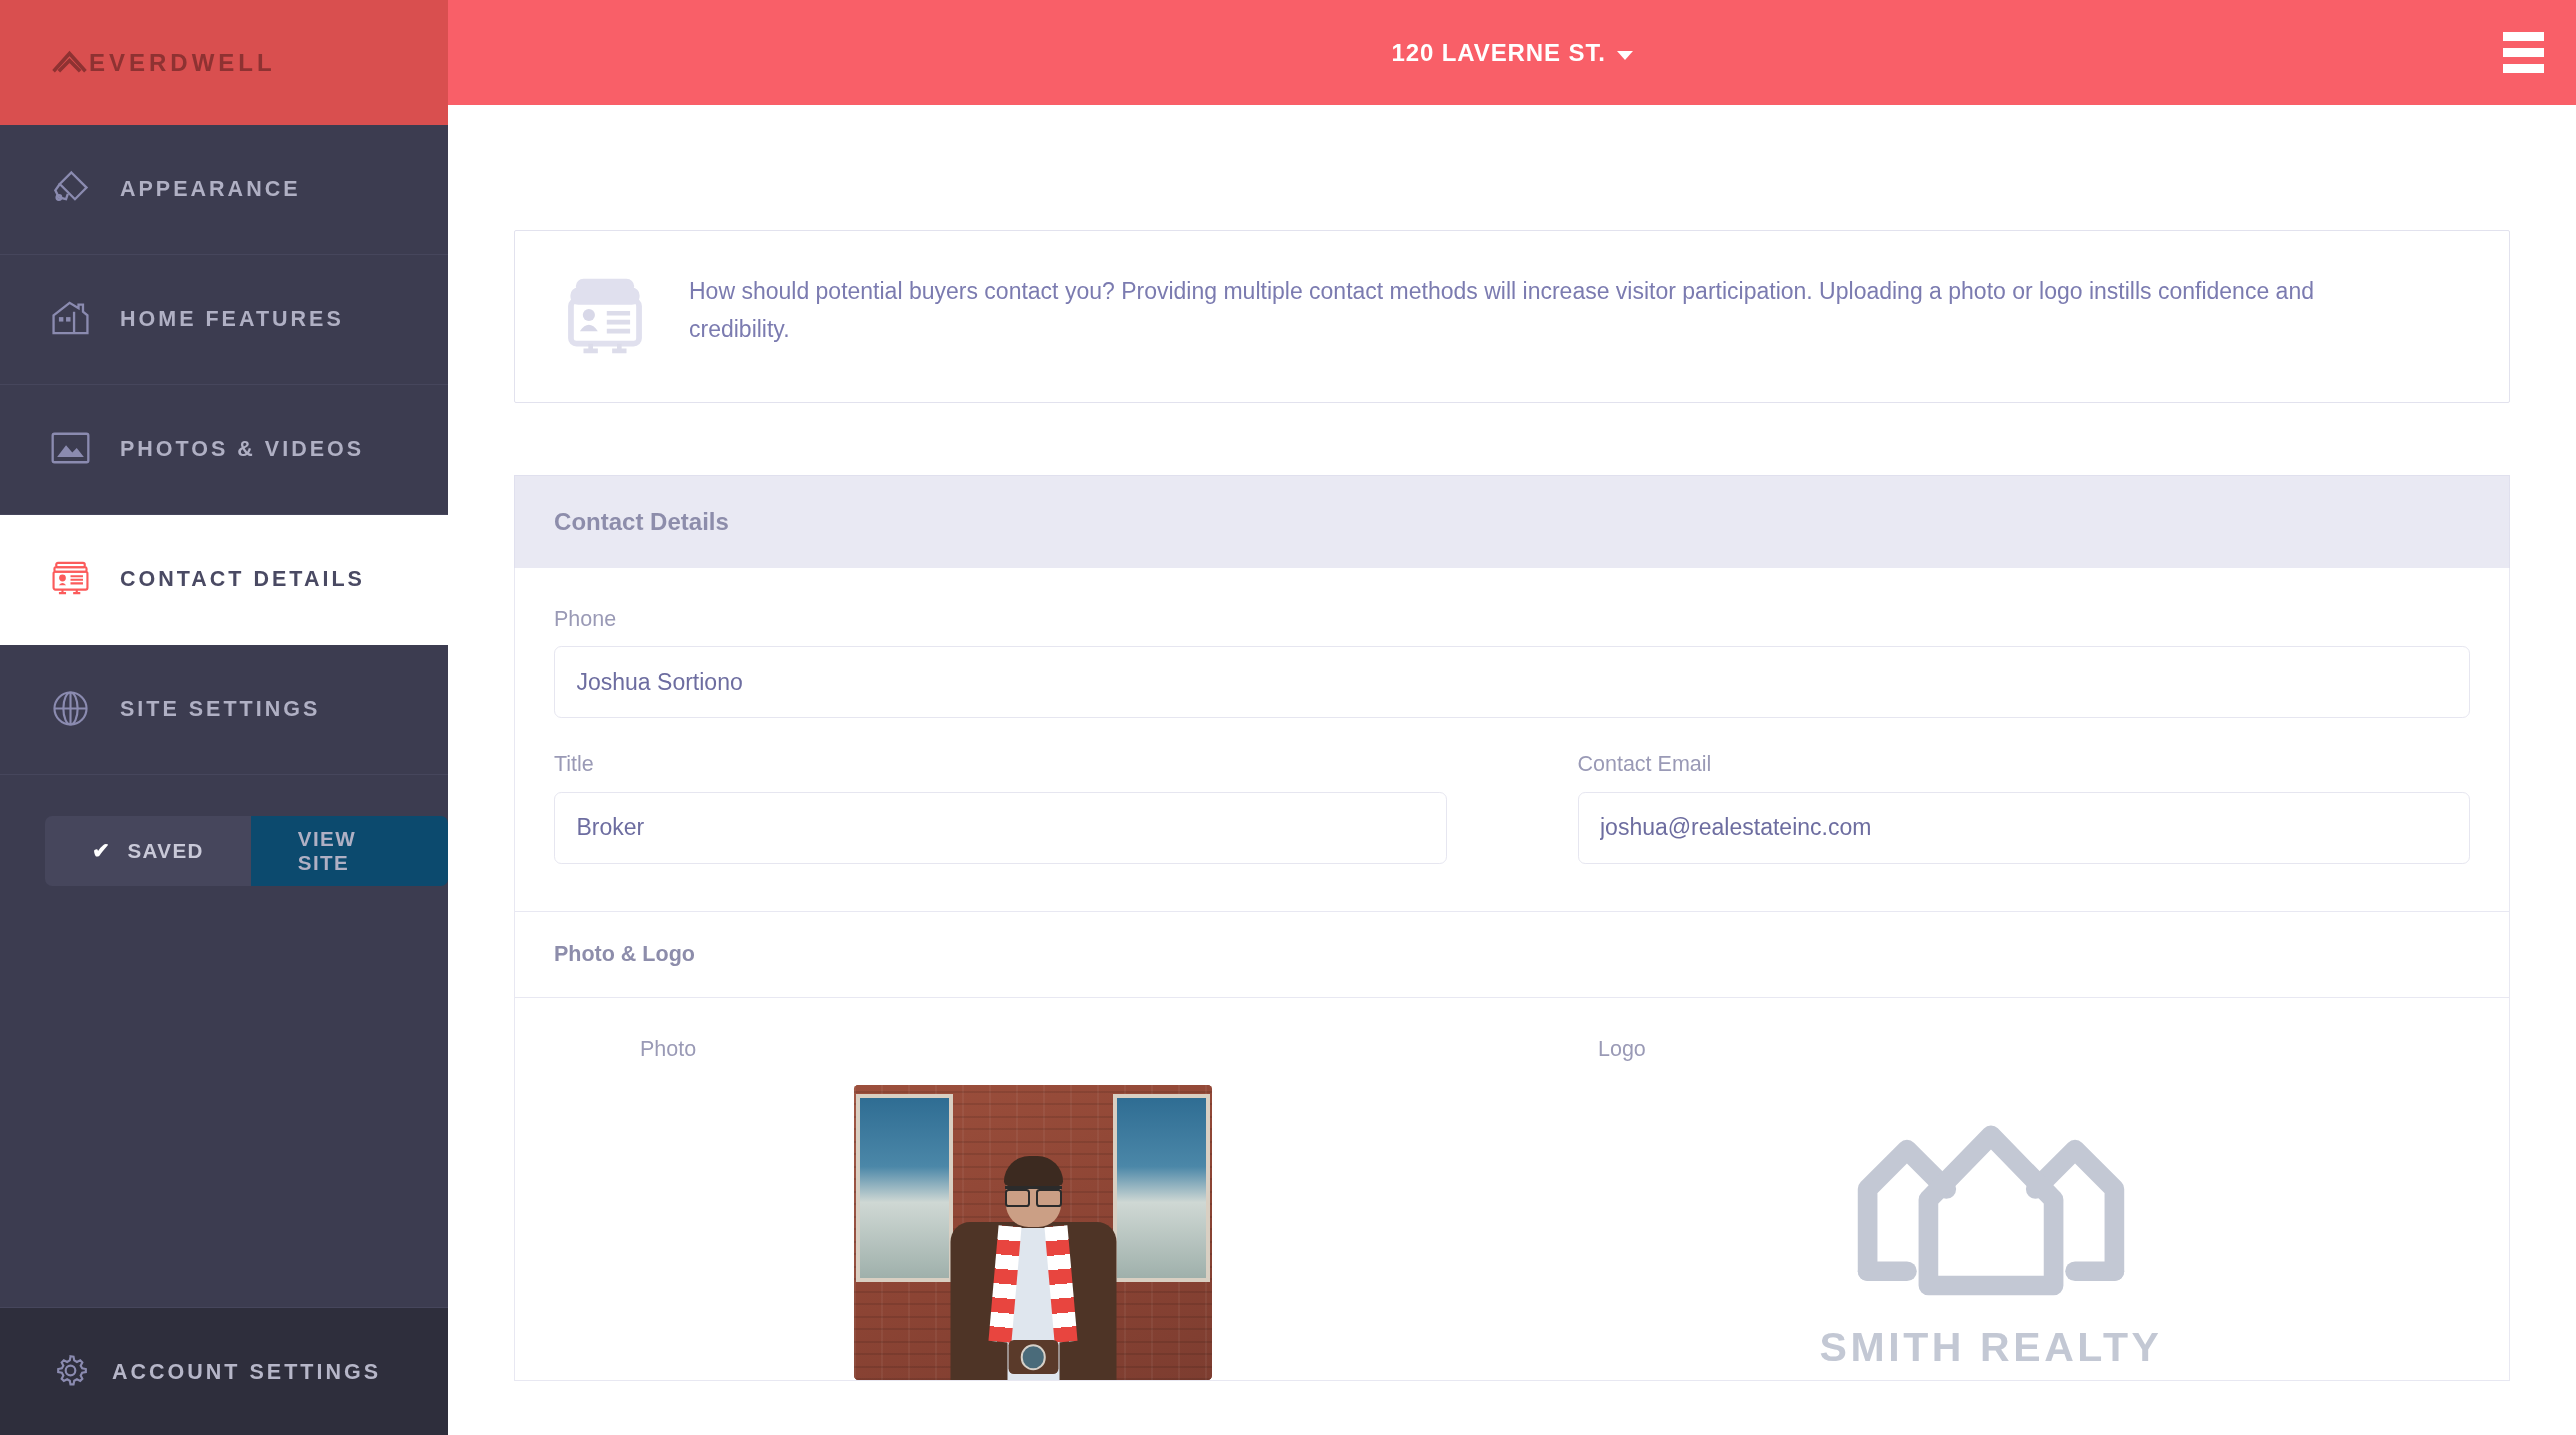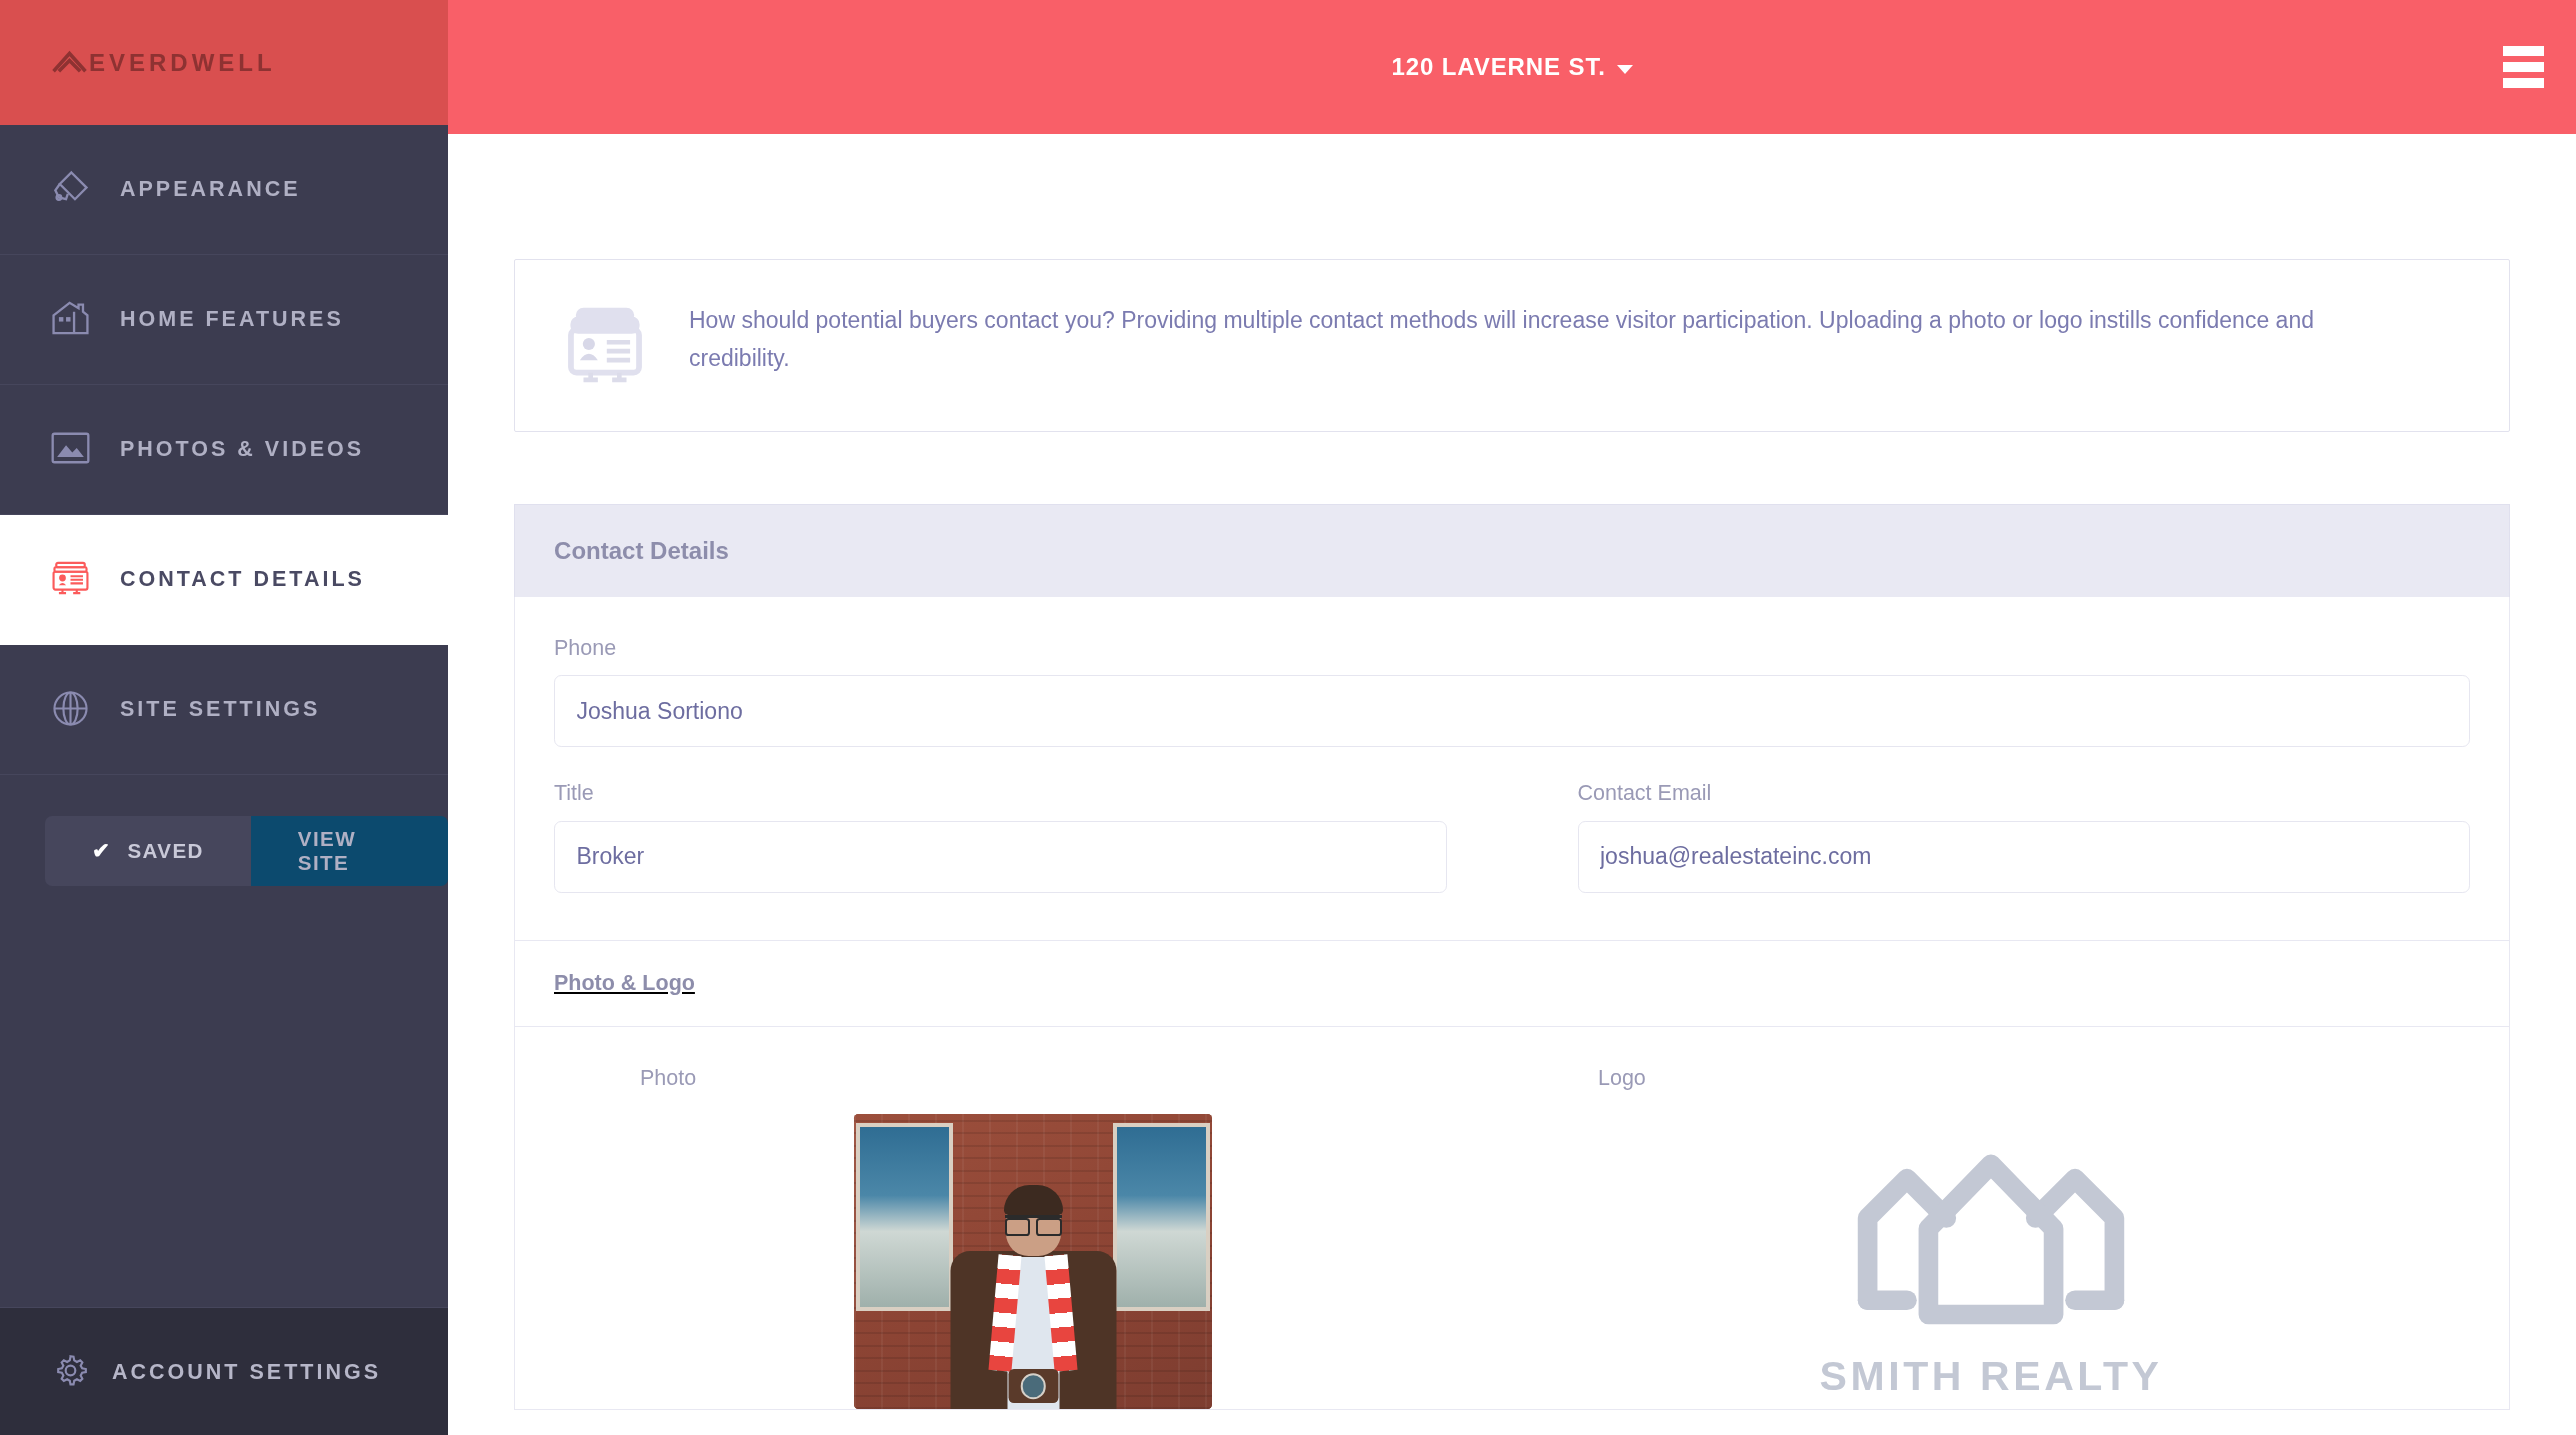--- a/index.html
+++ b/index.html
@@ -70,21 +70,21 @@
     border-top: 0.9px solid #46465c;
     cursor: pointer;
   }
   .account-settings .nav-label {
     font-size: 21.5px; font-weight: bold; letter-spacing: 3px; color: #b6b6c8;
   }
 
   
   .main { flex: 1 1 auto; position: relative; background: #ffffff; }
   .topbar {
-    height: 134px; background: #f95f68;
+    height: 105px; background: #f95f68;
     display: flex; align-items: center; justify-content: center;
     position: relative;
   }
   .addr {
     color: #ffffff; font-size: 24px; font-weight: bold; letter-spacing: 0.9px;
     display: flex; align-items: center; gap: 10.7px; cursor: pointer;
   }
   .caret {
     width: 0; height: 0;
     border-left: 8px solid transparent; border-right: 8px solid transparent;
@@ -135,21 +135,21 @@
   .paren { color: #6d6da0; font-size: 24px; padding: 0 5.4px; }
   .ph {
     width: 98px; height: 72px; text-align: center;
     border: 0.9px solid #ececf5; border-radius: 7.2px; background: #fff;
     font-family: "Liberation Sans", sans-serif;
     font-size: 24px; color: #6d6da0; outline: none;
   }
   .ph.wide { width: 111px; }
 
   .section-sep { border-top: 0.9px solid #e8e8f2; }
-  .section-head { padding: 30px 39px; text-decoration: underline; }
+  .section-head { padding: 30px 39px; }
   .section-title { color: #8d8dab; font-size: 21.5px; font-weight: bold; }
 
   .media-body { border-top: 0.9px solid #e8e8f2; padding: 39px 39px 0 39px; display: flex; }
   .media-col { flex: 1 1 0; display: flex; flex-direction: column; align-items: center; }
   .media-label { color: #9a9ab6; font-size: 21.5px; align-self: flex-start; margin-left: 86px; }
 
   .photo-frame {
     width: 358px; height: 295px; margin-top: 23px; border-radius: 4.5px;
     overflow: hidden; position: relative; background: #8e4a38;
   }

